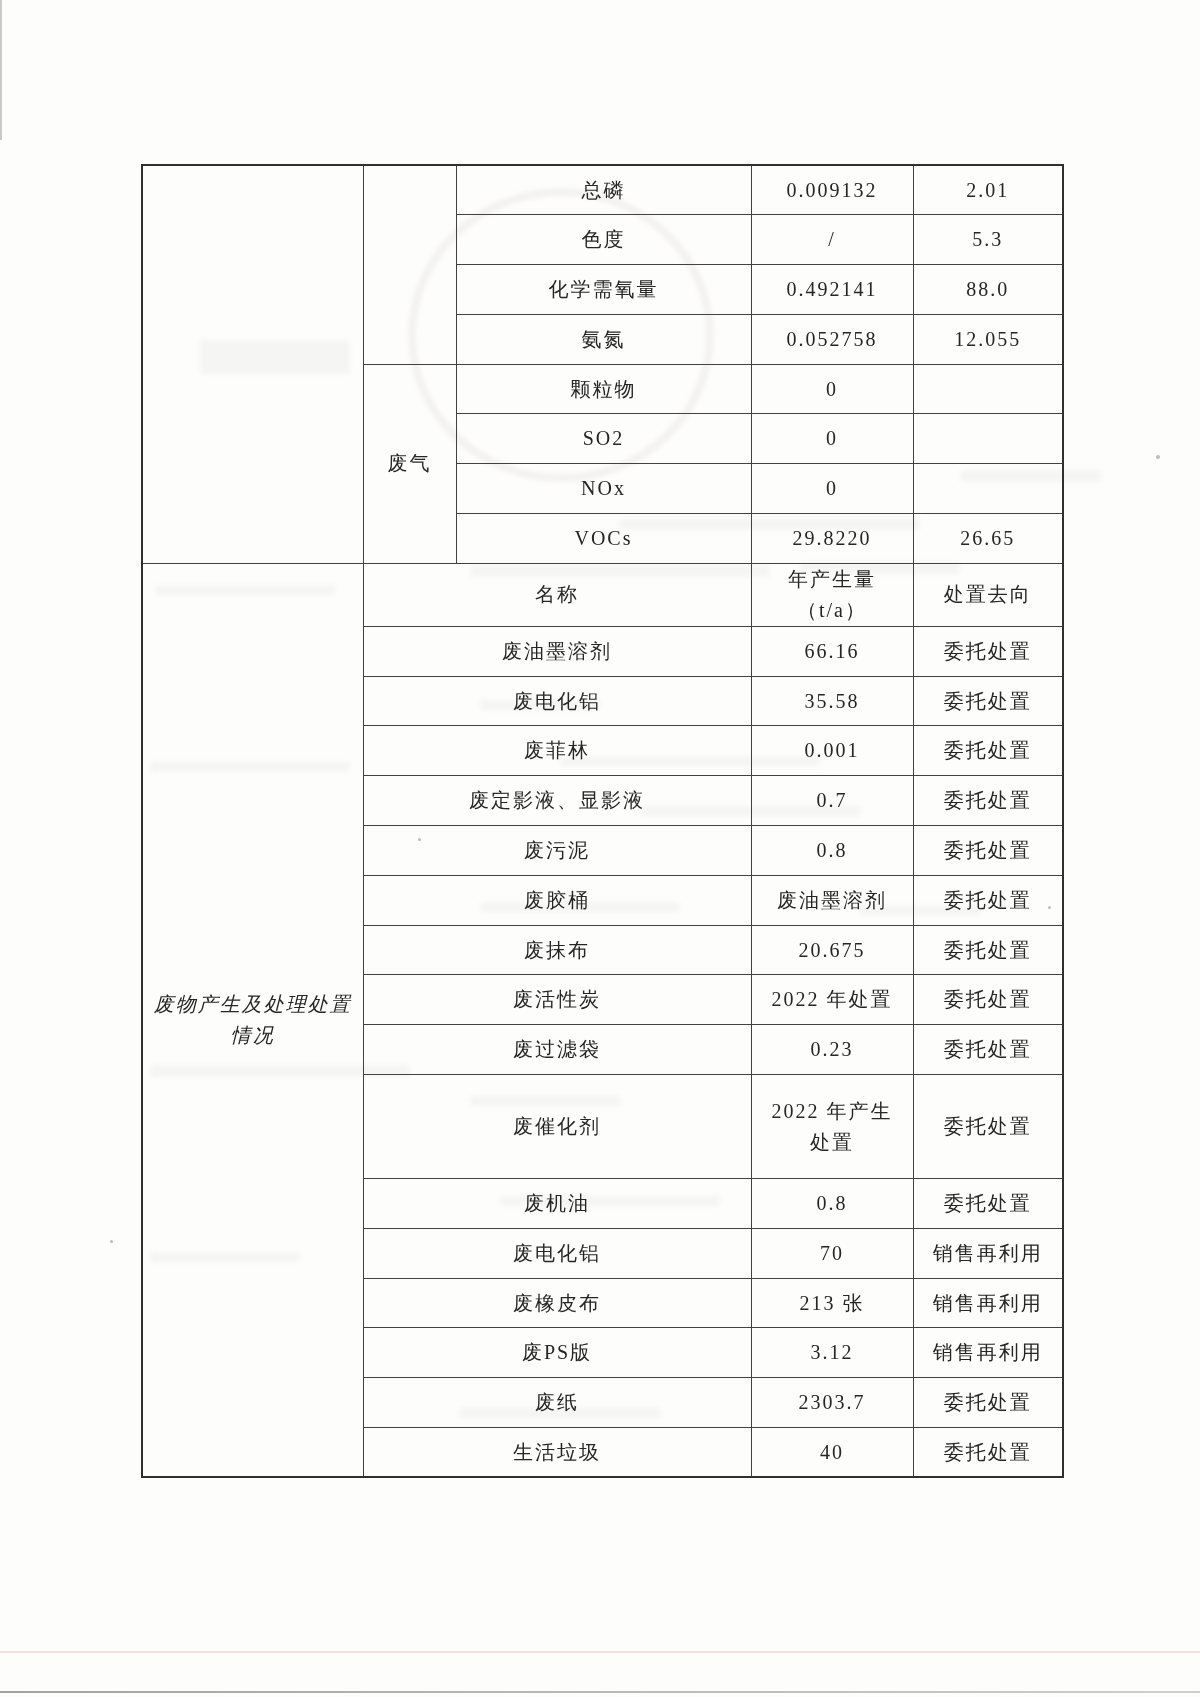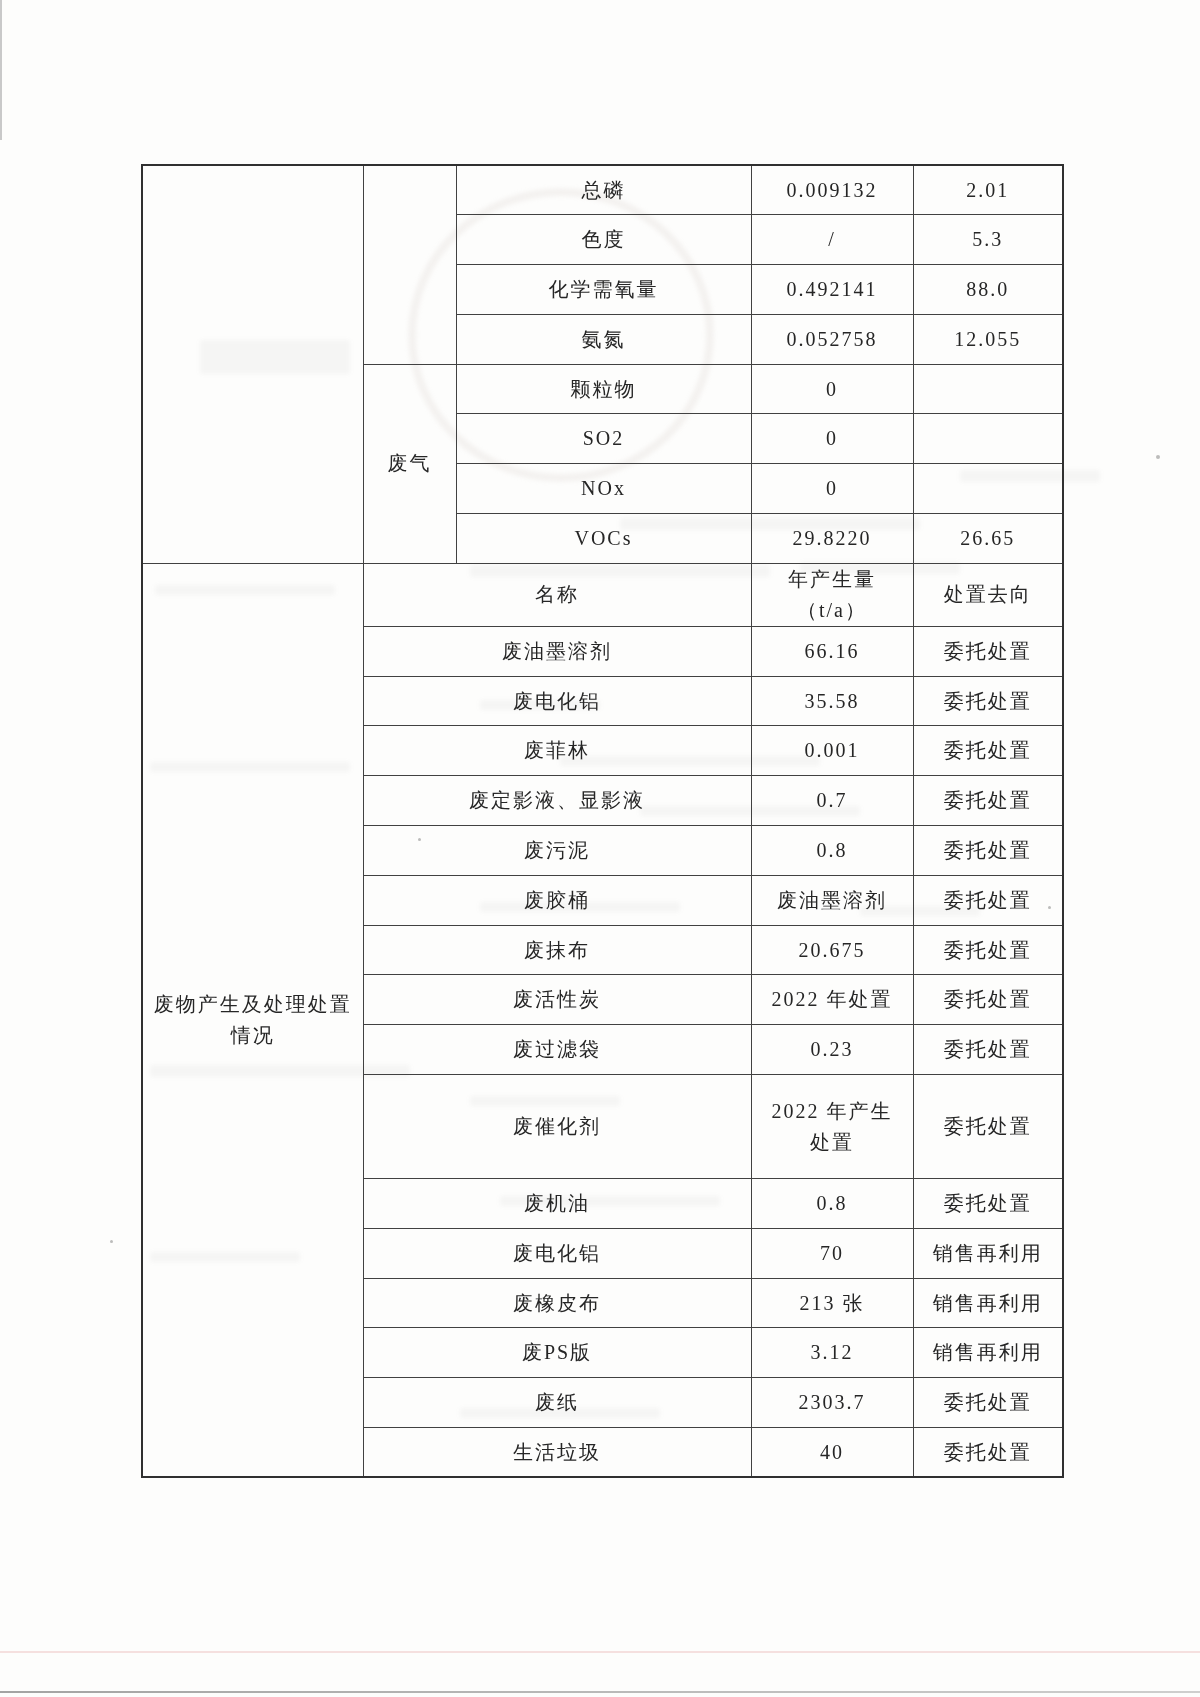--- a/index.html
+++ b/index.html
@@ -33,20 +33,21 @@
   }
   tr.r{height:49.8px;}
   tr.r-cat{height:104px;}
   td.num{letter-spacing:1px;}
   td.left-cell{
     text-align:left;
     vertical-align:middle;
     padding:0 9px;
     letter-spacing:1.2px;
     line-height:40px;
+    font-style:italic;
   }
 
   
   .artifact{position:absolute;pointer-events:none;}
   .smudge{background:rgba(110,110,110,0.055);filter:blur(2px);border-radius:3px;}
   .speck{background:rgba(90,90,90,0.4);border-radius:50%;}
   .stamp-ghost{
     border:8px solid rgba(190,180,168,0.14);
     border-radius:50%;
     filter:blur(2px);

